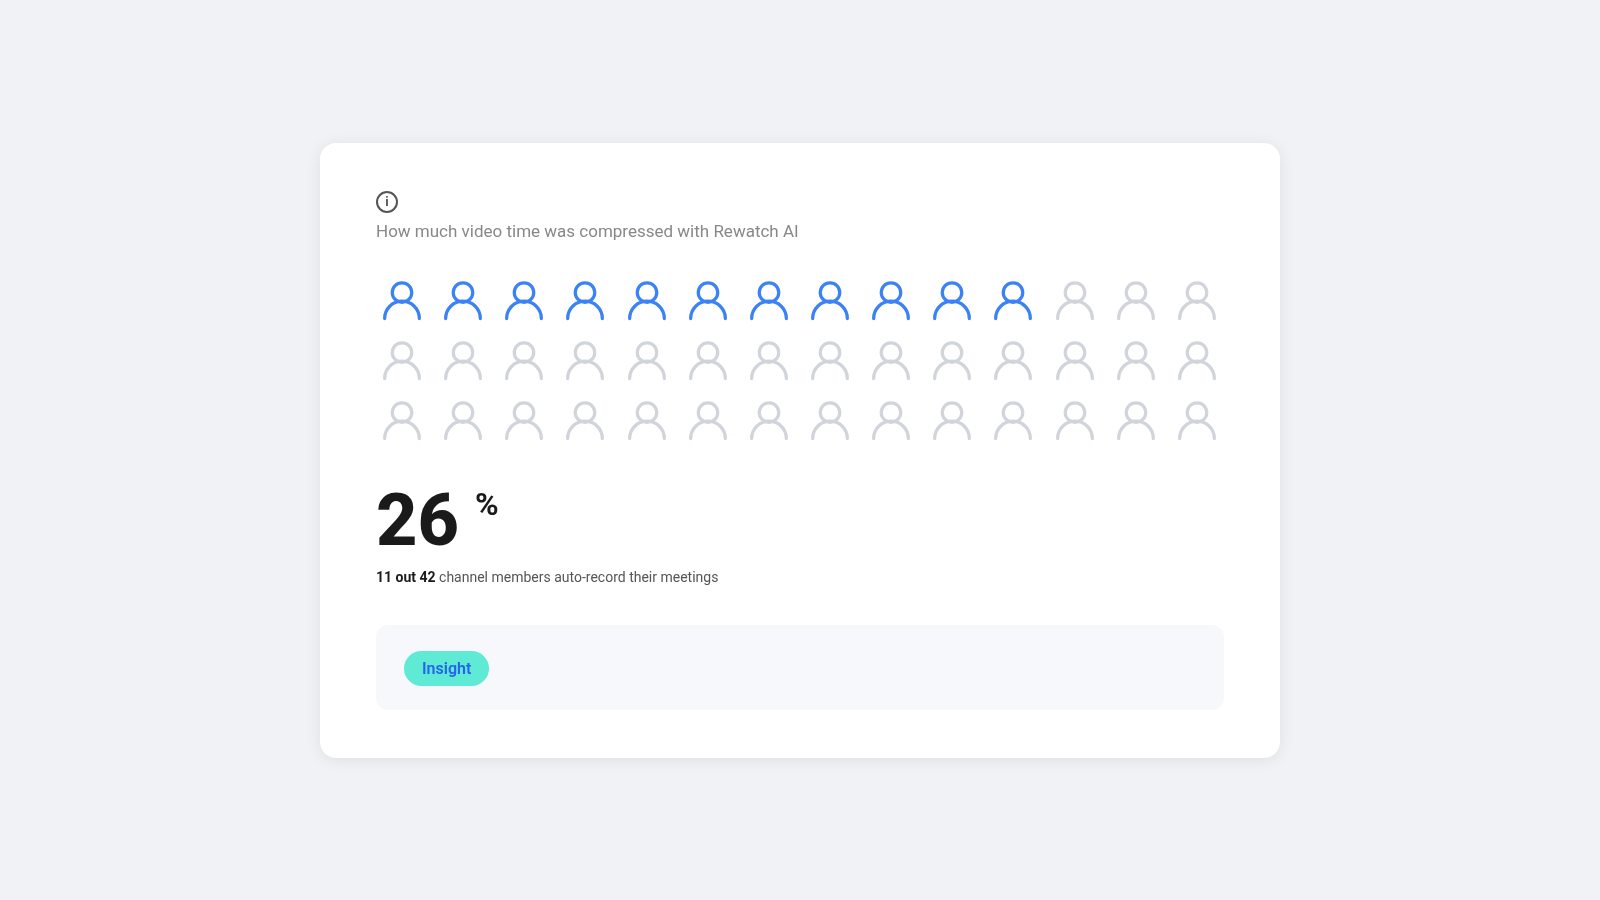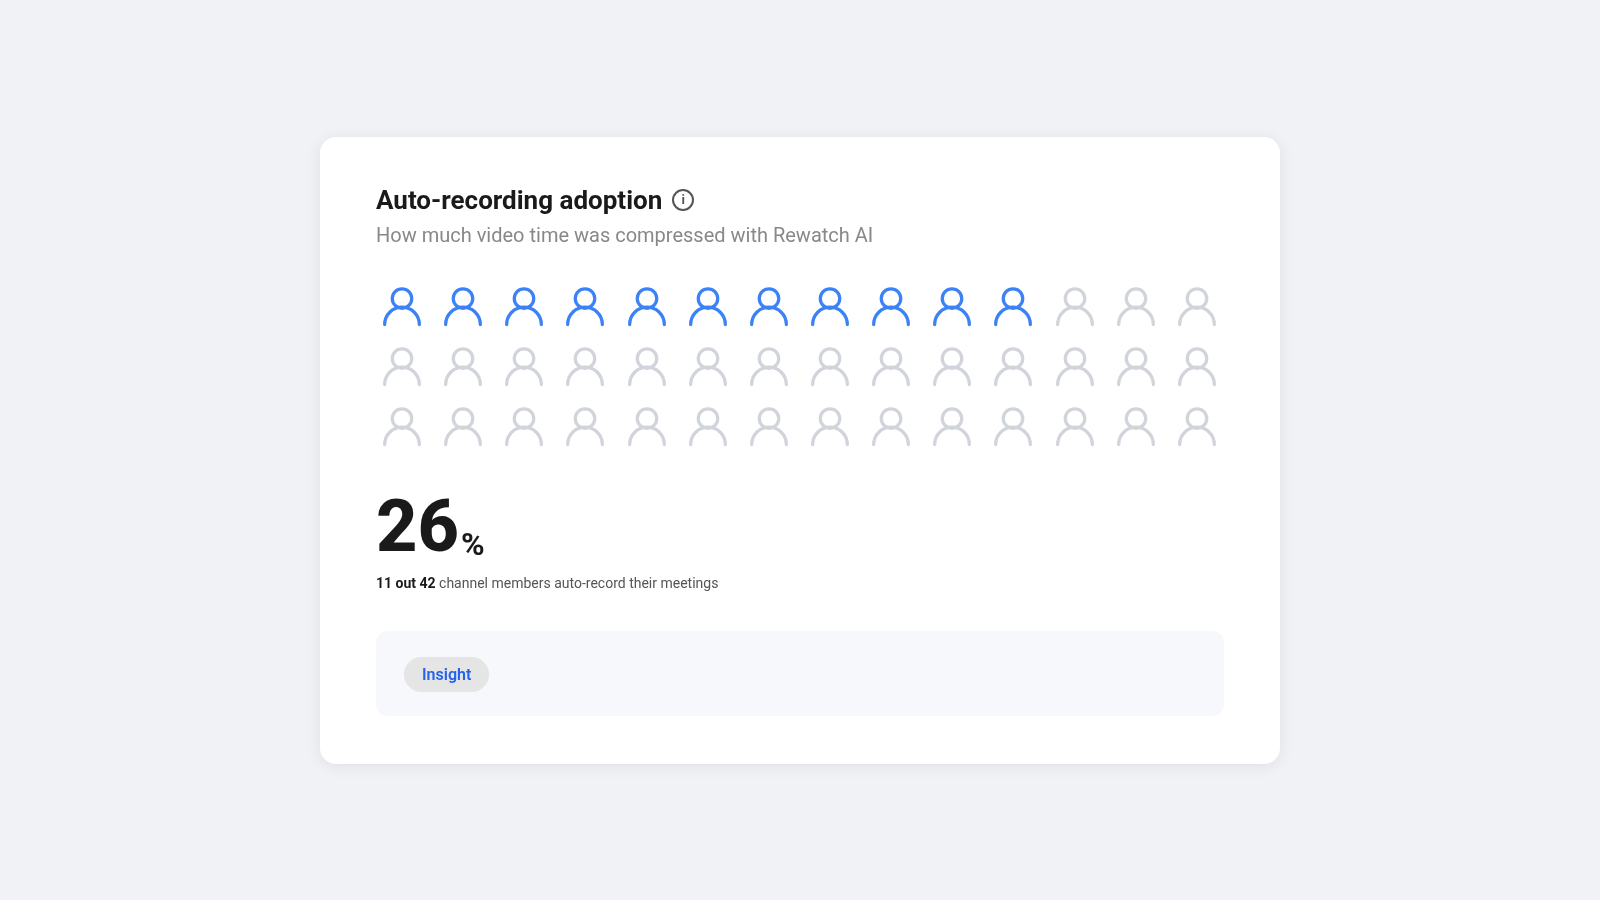--- a/index.html
+++ b/index.html
@@ -52,21 +52,21 @@
       align-items: center;
       justify-content: center;
       font-size: 13px;
       font-weight: 700;
       color: #555;
       cursor: pointer;
       flex-shrink: 0;
     }
 
     .card-subtitle {
-      font-size: 20px;
+      font-size: 17px;
       color: #888;
       margin-bottom: 32px;
     }
 
     .person-grid {
       display: grid;
       grid-template-columns: repeat(14, 1fr);
       gap: 8px;
       margin-bottom: 40px;
     }
@@ -80,22 +80,22 @@
       width: 100%;
       height: 100%;
     }
 
     .stat-section {
       margin-bottom: 40px;
     }
 
     .percentage-row {
       display: flex;
-      align-items: flex-end;
-      gap: 2px;
+      align-items: flex-start;
+      gap: 16px;
       margin-bottom: 12px;
     }
 
     .percentage-number {
       font-size: 72px;
       font-weight: 800;
       color: #1a1a1a;
       line-height: 1;
     }
 
@@ -118,21 +118,21 @@
     .insight-section {
       display: flex;
       align-items: flex-start;
       gap: 24px;
       background: #f7f8fc;
       border-radius: 12px;
       padding: 24px 28px;
     }
 
     .insight-badge {
-      background: #e5e5e5;
+      background: #5eead4;
       color: #2563eb;
       font-size: 16px;
       font-weight: 600;
       padding: 8px 18px;
       border-radius: 20px;
       white-space: nowrap;
       flex-shrink: 0;
       margin-top: 2px;
     }
 
@@ -147,21 +147,20 @@
       text-decoration: underline;
       cursor: pointer;
     }
   </style>
 </head>
 <body>
 
 <div class="card">
   <div class="card-header">
     <div class="card-title-row">
-      <span class="card-title">Auto-recording adoption</span>
       <div class="info-icon">
         <span>i</span>
       </div>
     </div>
     <div class="card-subtitle">How much video time was compressed with Rewatch AI</div>
   </div>
 
   <div class="person-grid" id="person-grid">
 
   <div class="person-icon">

